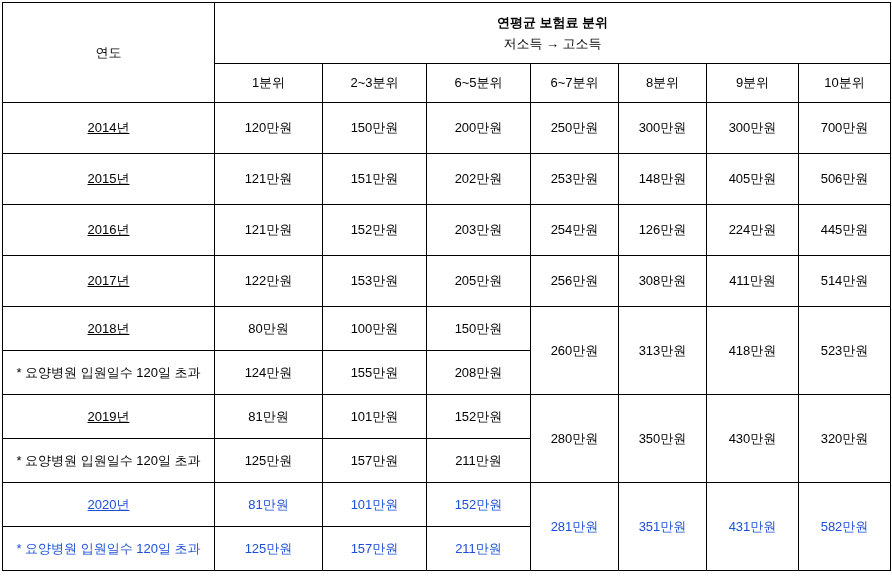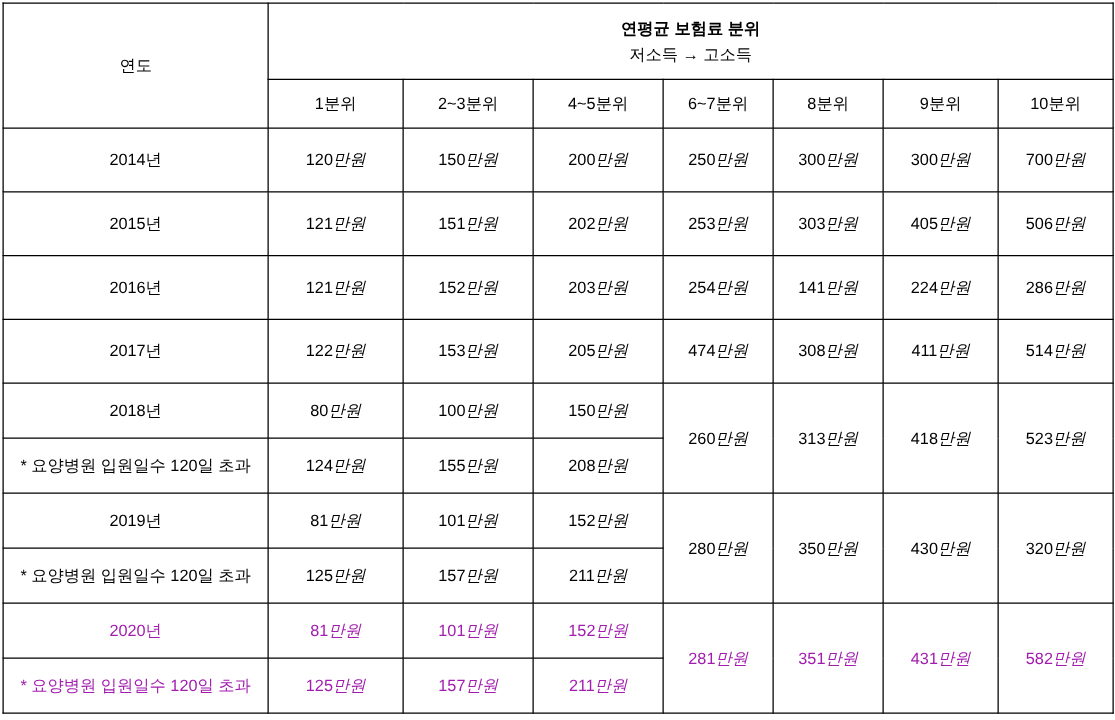--- a/index.html
+++ b/index.html
@@ -60,37 +60,37 @@
     font-size: 13px;
   }
   .data-row td {
     height: 50px;
   }
   .split-row td {
     height: 43px;
   }
   .year-cell {
     font-size: 13px;
+    text-decoration: underline;
   }
   .year-sub {
     font-size: 11px;
   }
   .highlight td,
   td.highlight {
     background: #dfe3f7;
-    color: #a21caf;
+    color: #1d4ed8;
     font-weight: bold;
   }
   .highlight .unit,
   td.highlight .unit {
     font-weight: normal;
   }
   .val .unit {
     font-weight: normal;
-    font-style: italic;
   }
 </style>
 </head>
 <body>
 
 <div id="sheet">
   <table class="premium-table">
     <colgroup>
       <col class="c0">
         <col class="c1">
@@ -108,21 +108,21 @@
           <span>연도</span>
         </td>
         <td class="hdr-top" colspan="7">
           <span class="l1">연평균 보험료 분위</span>
           <span class="l2">저소득 → 고소득</span>
         </td>
       </tr>
       <tr>
         <td class="hdr-q"><span>1분위</span></td>
         <td class="hdr-q"><span>2~3분위</span></td>
-        <td class="hdr-q"><span>4~5분위</span></td>
+        <td class="hdr-q"><span>6~5분위</span></td>
         <td class="hdr-q"><span>6~7분위</span></td>
         <td class="hdr-q"><span>8분위</span></td>
         <td class="hdr-q"><span>9분위</span></td>
         <td class="hdr-q"><span>10분위</span></td>
       </tr>
 
       <tr class="data-row">
         <td class="year-cell"><span>2014년</span></td>
         <td class="val"><span>120</span><span class="unit">만원</span></td>
         <td class="val"><span>150</span><span class="unit">만원</span></td>
@@ -132,42 +132,42 @@
         <td class="val"><span>300</span><span class="unit">만원</span></td>
         <td class="val"><span>700</span><span class="unit">만원</span></td>
       </tr>
 
       <tr class="data-row">
         <td class="year-cell"><span>2015년</span></td>
         <td class="val"><span>121</span><span class="unit">만원</span></td>
         <td class="val"><span>151</span><span class="unit">만원</span></td>
         <td class="val"><span>202</span><span class="unit">만원</span></td>
         <td class="val"><span>253</span><span class="unit">만원</span></td>
-        <td class="val"><span>303</span><span class="unit">만원</span></td>
+        <td class="val"><span>148</span><span class="unit">만원</span></td>
         <td class="val"><span>405</span><span class="unit">만원</span></td>
         <td class="val"><span>506</span><span class="unit">만원</span></td>
       </tr>
 
       <tr class="data-row">
         <td class="year-cell"><span>2016년</span></td>
         <td class="val"><span>121</span><span class="unit">만원</span></td>
         <td class="val"><span>152</span><span class="unit">만원</span></td>
         <td class="val"><span>203</span><span class="unit">만원</span></td>
         <td class="val"><span>254</span><span class="unit">만원</span></td>
-        <td class="val"><span>141</span><span class="unit">만원</span></td>
+        <td class="val"><span>126</span><span class="unit">만원</span></td>
         <td class="val"><span>224</span><span class="unit">만원</span></td>
-        <td class="val"><span>286</span><span class="unit">만원</span></td>
+        <td class="val"><span>445</span><span class="unit">만원</span></td>
       </tr>
 
       <tr class="data-row">
         <td class="year-cell"><span>2017년</span></td>
         <td class="val"><span>122</span><span class="unit">만원</span></td>
         <td class="val"><span>153</span><span class="unit">만원</span></td>
         <td class="val"><span>205</span><span class="unit">만원</span></td>
-        <td class="val"><span>474</span><span class="unit">만원</span></td>
+        <td class="val"><span>256</span><span class="unit">만원</span></td>
         <td class="val"><span>308</span><span class="unit">만원</span></td>
         <td class="val"><span>411</span><span class="unit">만원</span></td>
         <td class="val"><span>514</span><span class="unit">만원</span></td>
       </tr>
 
       <tr class="split-row">
         <td class="year-cell"><span>2018년</span></td>
         <td class="val"><span>80</span><span class="unit">만원</span></td>
         <td class="val"><span>100</span><span class="unit">만원</span></td>
         <td class="val"><span>150</span><span class="unit">만원</span></td>

